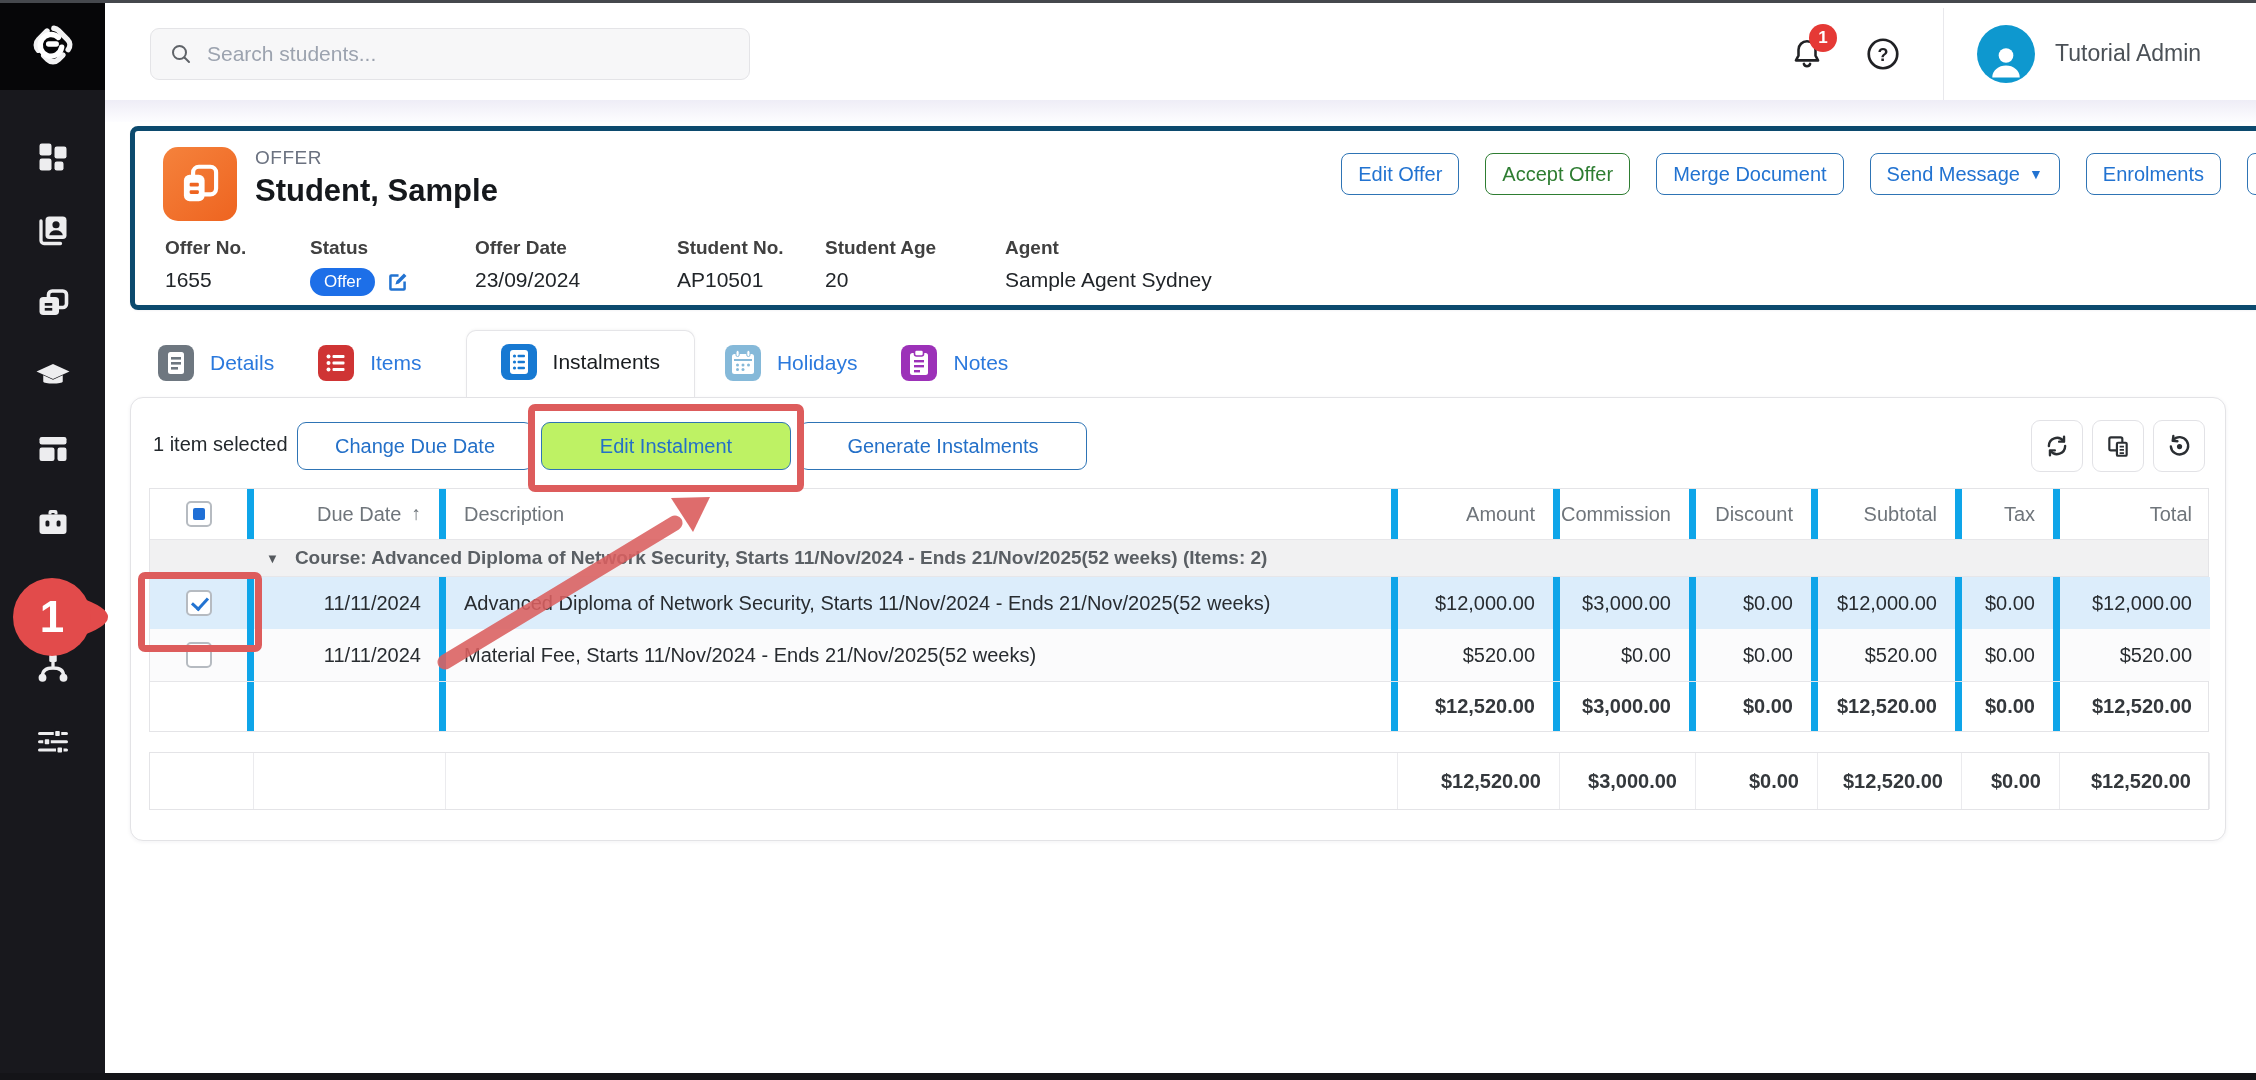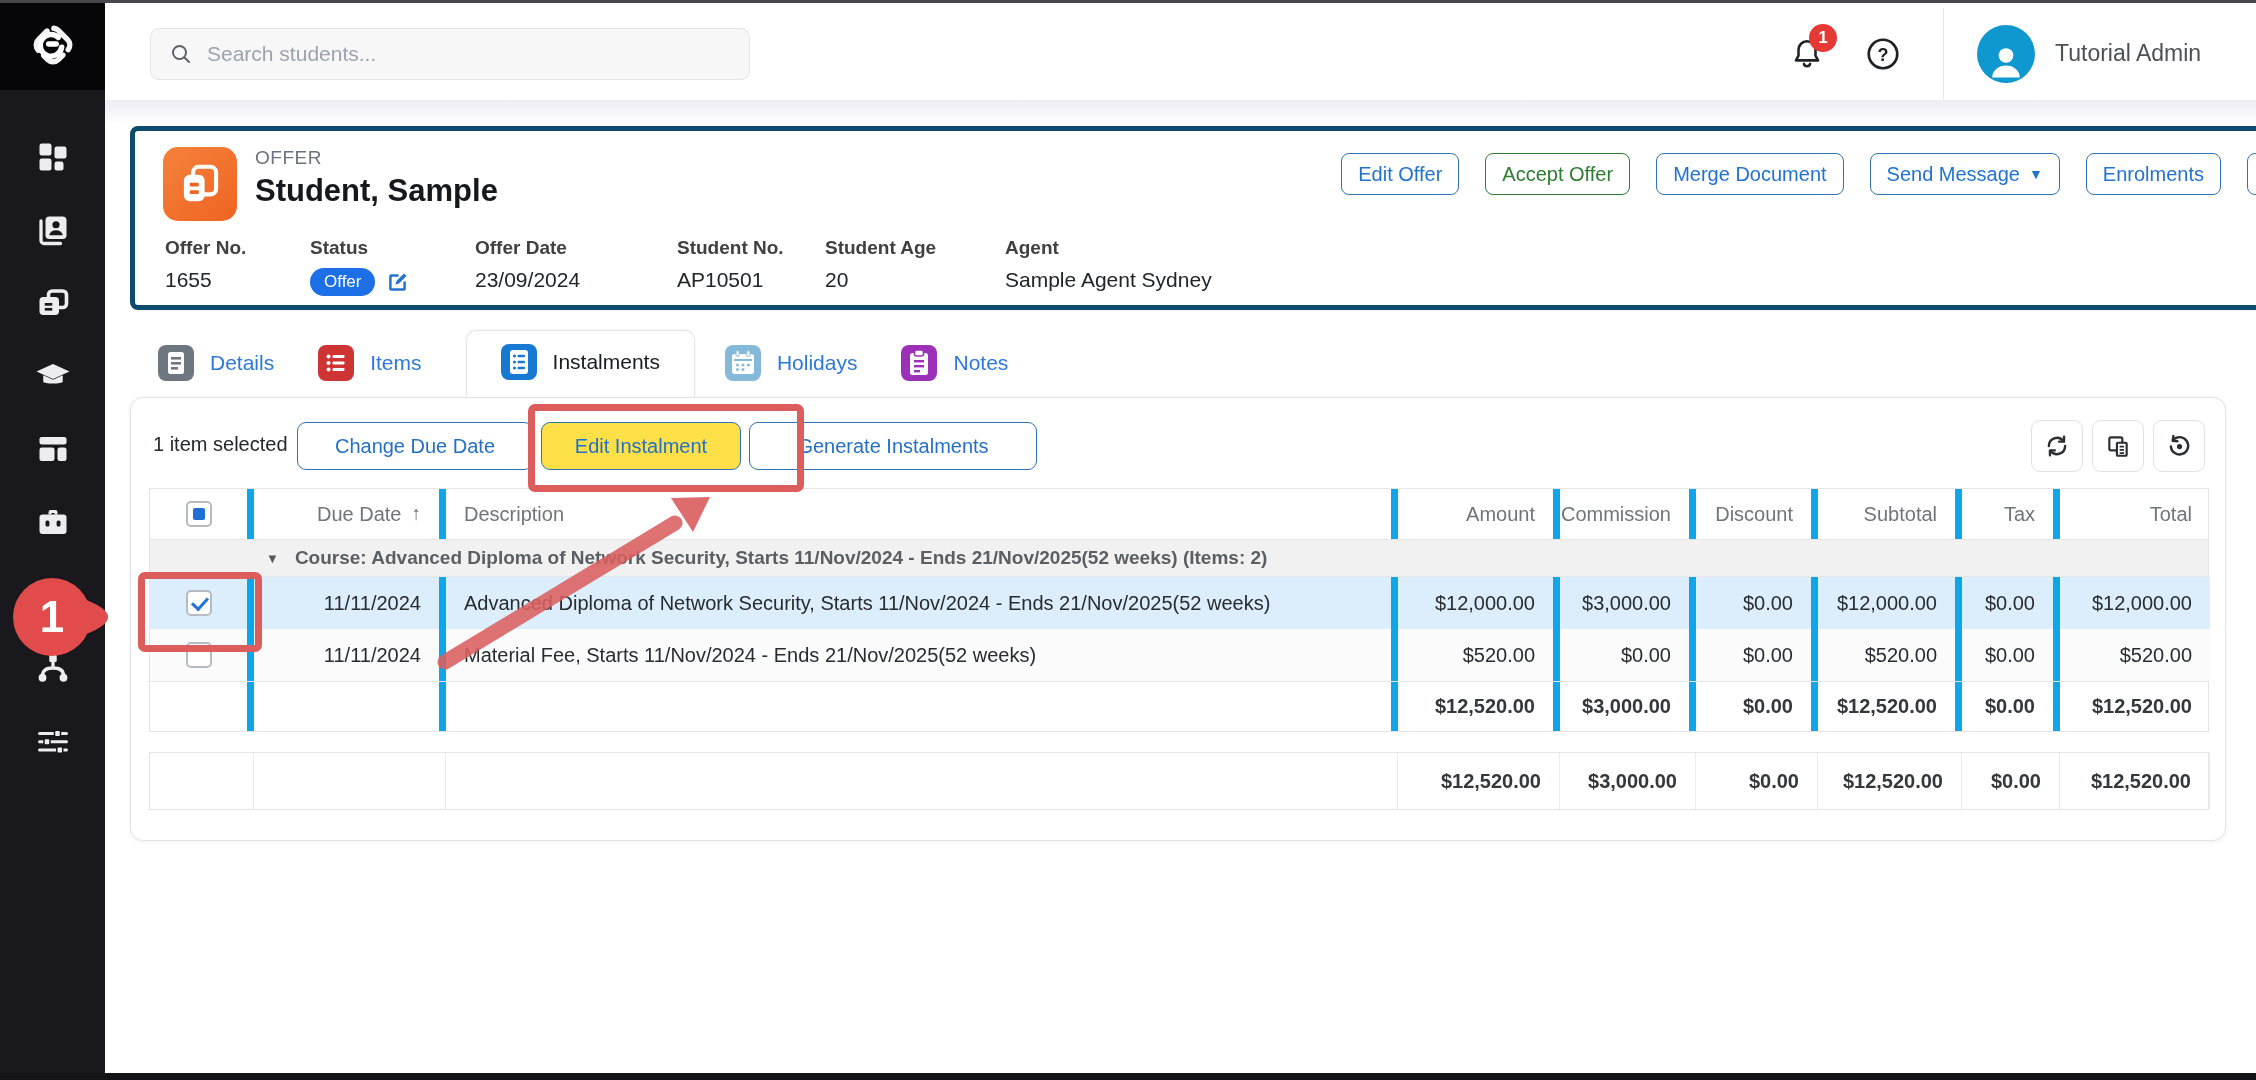--- a/index.html
+++ b/index.html
@@ -54,21 +54,21 @@
   .tab { display:flex; align-items:center; gap:16px; font-size:21px; color:#2b79dd; cursor:pointer; padding:0 0 16px 0; margin-right:44px; }
   .tab svg { width:36px; height:36px; }
   .tab.active { background:#fff; border:1px solid #e5e5e8; border-bottom:none; border-radius:10px 10px 0 0; padding:13px 34px 17px 34px; margin-right:30px; color:#191c1f; box-shadow:0 -1px 3px rgba(0,0,0,.04);align-items:center; }
 
   
   .panel { position:absolute; left:130px; top:397px; width:2096px; height:444px; background:#fff; border:1px solid #e3e3e6; border-radius:13px; box-shadow:0 1px 4px rgba(30,30,60,.06); }
   .toolbar { position:absolute; left:20px; top:22px; right:20px; height:52px; }
   .sel-text { position:absolute; left:2px; top:13px; font-size:20px; color:#24292d; }
   .tool-btns { position:absolute; left:146px; top:2px; display:flex; gap:8px; }
   .tool-btn { height:48px; border:1px solid #2e74b5; border-radius:9px; background:#fff; color:#2470c8; font-size:20px; display:flex; align-items:center; justify-content:center; cursor:pointer; font-family:"Liberation Sans", sans-serif; }
-  .tb-w1{width:236px;} .tb-w2{width:200px; background:#fde047;} .tb-w3{width:288px;}
+  .tb-w1{width:236px;} .tb-w2{width:250px; background:#bef264;} .tb-w3{width:288px;}
   .icon-btns { position:absolute; right:0; top:0; display:flex; gap:9px; }
   .icon-btn { width:52px; height:52px; border:1px solid #e2e2e6; border-radius:9px; background:#fff; display:flex; align-items:center; justify-content:center; cursor:pointer; }
   .icon-btn svg { width:26px; height:26px; }
 
   
   .tbl { position:absolute; left:18px; top:90px; width:2060px; border:1px solid #e4e4e7; }
   .grid { display:grid; grid-template-columns:104px 192px 952px 162px 136px 122px 144px 98px 150px; }
   .cell { display:flex; align-items:center; border-right:7px solid #0ea5e9; font-size:20px; color:#282c30; padding:0 18px; }
   .cell:last-child { border-right:none; }
   .num { justify-content:flex-end; }

